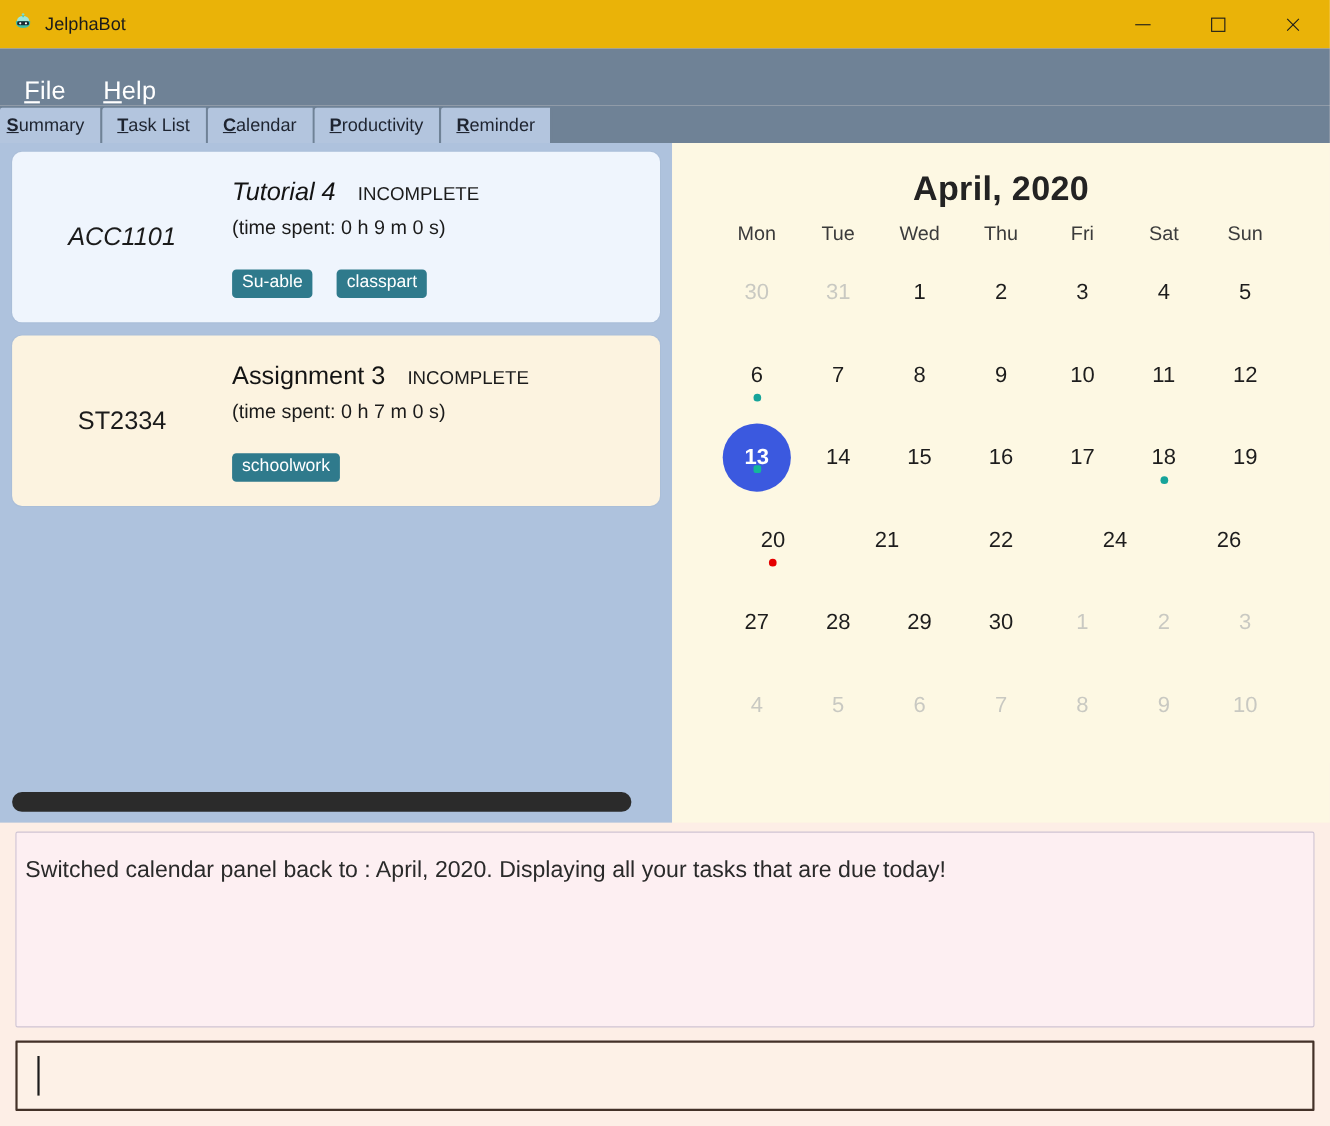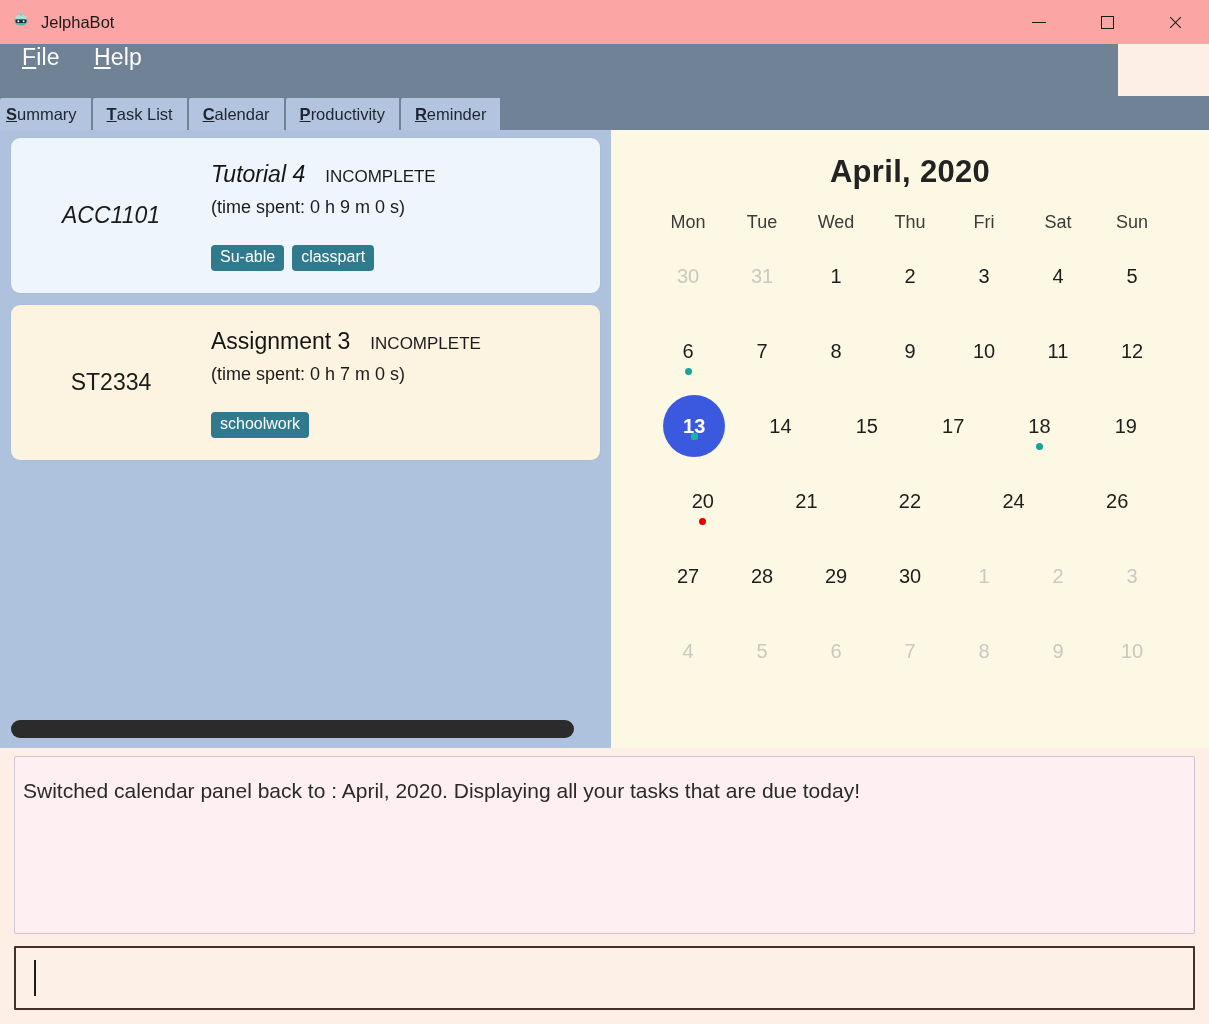--- a/index.html
+++ b/index.html
@@ -7,21 +7,21 @@
     width: 1209px; height: 1024px;
     font-family: "DejaVu Sans", sans-serif;
     overflow: hidden;
     background: #fdeee6;
   }
   #app { position: relative; width: 1209px; height: 1024px; }
 
   
   .titlebar {
     position: absolute; top: 0; left: 0; width: 1209px; height: 44px;
-    background: #fca5a5;
+    background: #eab308;
     display: flex; align-items: center;
   }
   .title-left { display: flex; align-items: center; gap: 10px; padding-left: 11px; }
   .app-icon { width: 20px; height: 20px; position: relative; }
   .app-title { font-size: 16.5px; color: #1b1b1b; font-family: "Liberation Sans", sans-serif; }
   .win-controls { margin-left: auto; display: flex; height: 44px; }
   .win-btn {
     width: 68px; height: 44px; display: flex; align-items: center; justify-content: center;
     color: #1b1b1b;
   }
@@ -29,23 +29,23 @@
   .glyph-max { width: 13px; height: 13px; border: 1px solid #1b1b1b; }
   .glyph-close { position: relative; width: 15px; height: 15px; }
   .glyph-close:before, .glyph-close:after {
     content: ""; position: absolute; left: 0; top: 7px; width: 15px; height: 1px; background: #1b1b1b;
   }
   .glyph-close:before { transform: rotate(45deg); }
   .glyph-close:after  { transform: rotate(-45deg); }
 
   
   .menubar {
-    position: absolute; top: 44px; left: 0; width: 1118px; height: 52px;
+    position: absolute; top: 44px; left: 0; width: 1209px; height: 52px;
     background: #6f8296;
-    display: flex; align-items: flex-start; padding-left: 22px; gap: 34px;
+    display: flex; align-items: flex-end; padding-left: 22px; gap: 34px;
   }
   .menu-item {
     font-size: 23px; color: #ffffff; font-family: "Liberation Sans", sans-serif;
     letter-spacing: .2px;
   }
   .menu-item .mn { text-decoration: underline; }
 
   
   .tabbar {
     position: absolute; top: 96px; left: 0; width: 1209px; height: 34px;
@@ -77,21 +77,21 @@
   .card.cream { background: #fcf3e0; }
   .card-module {
     width: 200px; flex: 0 0 200px; text-align: center;
     font-size: 23px; color: #1b1b1b; font-family: "Liberation Sans", sans-serif;
   }
   .card-body { flex: 1; padding-right: 14px; }
   .card-row1 { display: flex; align-items: baseline; gap: 20px; }
   .card-name { font-size: 23px; color: #141414; font-family: "Liberation Sans", sans-serif; }
   .card-status { font-size: 17px; color: #1b1b1b; font-family: "Liberation Sans", sans-serif; font-style: normal; }
   .card-time { font-size: 18px; color: #1b1b1b; margin-top: 9px; font-family: "Liberation Sans", sans-serif; font-style: normal; }
-  .tags { display: flex; gap: 8px; margin-top: 27px; }
+  .tags { display: flex; gap: 22px; margin-top: 27px; }
   .tag {
     background: #2f7a8c; color: #ffffff; font-size: 16px;
     padding: 3px 9px 5px 9px; border-radius: 4px;
     font-family: "Liberation Sans", sans-serif; font-style: normal;
   }
   .hscroll-track {
     position: absolute; left: 11px; bottom: 10px; width: 589px; height: 18px;
   }
   .hscroll-thumb {
     width: 563px; height: 18px; background: #2b2b2b; border-radius: 9px;
@@ -99,21 +99,21 @@
 
   
   .cal-pane {
     position: absolute; left: 611px; top: 0; width: 598px; height: 618px;
     background: #fdf8e3; padding-top: 24px;
   }
   .cal-title {
     text-align: center; font-size: 31px; font-weight: bold; color: #232323;
     font-family: "Liberation Sans", sans-serif; letter-spacing: .3px;
   }
-  .cal-grid { margin-top: 22px; padding: 0 40px; }
+  .cal-grid { margin-top: 12px; padding: 0 40px; }
   .cal-row { display: flex; }
   .cal-cell {
     flex: 1 1 0; text-align: center; position: relative;
   }
   .dow {
     font-size: 18px; color: #3b3b3b; font-family: "Liberation Sans", sans-serif;
     padding-bottom: 12px;
   }
   .daycell { height: 75px; display: flex; flex-direction: column; align-items: center; justify-content: flex-start; }
   .daynum {
@@ -391,20 +391,26 @@
                 </div>
               </div>
               <div class="cal-cell">
                 <div class="daycell">
                   <span class="daynum">15</span>
                   <span class="dot hidden"></span>
                 </div>
               </div>
               <div class="cal-cell">
                 <div class="daycell">
+                  <span class="daynum">16</span>
+                  <span class="dot hidden"></span>
+                </div>
+              </div>
+              <div class="cal-cell">
+                <div class="daycell">
                   <span class="daynum">17</span>
                   <span class="dot hidden"></span>
                 </div>
               </div>
               <div class="cal-cell">
                 <div class="daycell">
                   <span class="daynum">18</span>
                   <span class="dot teal"></span>
                 </div>
               </div>

